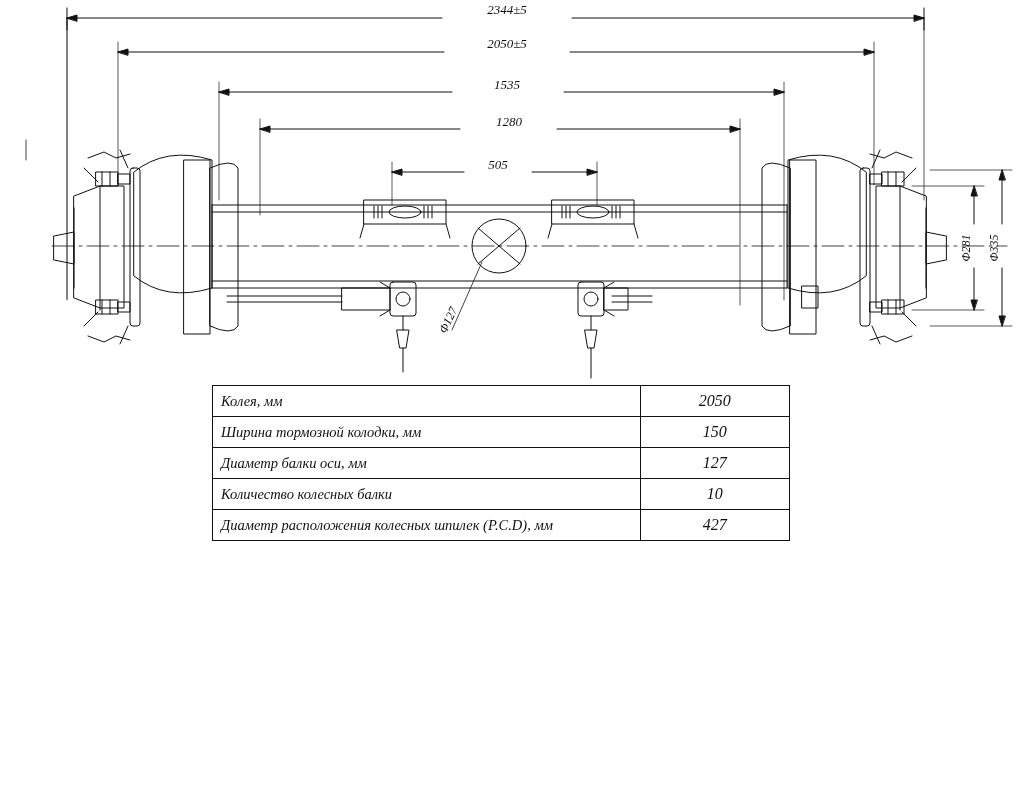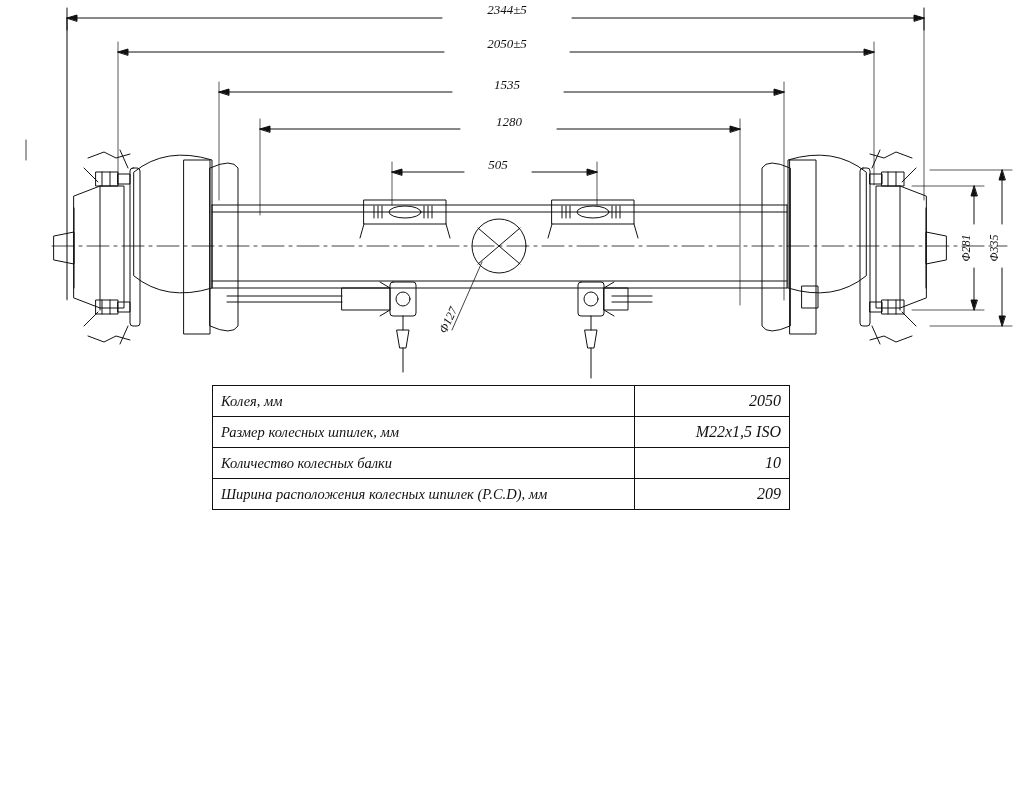--- a/index.html
+++ b/index.html
@@ -17,21 +17,21 @@
   .spec td{
     border:1px solid #111;
     height:30px;
     padding:0 8px;
     font-family:"Liberation Serif",serif;
     font-style:italic;
     font-size:14.5px;
     white-space:nowrap;
   }
   .spec td.label{width:425px;text-align:left;}
-  .spec td.value{width:151px;text-align:right;font-size:16px;}
+  .spec td.value{width:151px;text-align:center;font-size:16px;}
 </style>
 </head>
 <body>
 
 <div id="sheet">
 
   <svg width="1031" height="801" viewBox="0 0 1031 801">
     <g fill="none" stroke="#111" stroke-width="1" stroke-linecap="round" stroke-linejoin="round">
 
       <g>
@@ -246,27 +246,31 @@
     <text class="dimtext small" x="986" y="248" text-anchor="middle" transform="rotate(-90 986 248)">Φ335</text>
   </svg>
 
   <table class="spec">
     <tbody>
       <tr>
         <td class="label">Колея, мм</td>
         <td class="value">2050</td>
       </tr>
       <tr>
-        <td class="label">Размер колесных шпилек, мм</td>
-        <td class="value">M22x1,5 ISO</td>
+        <td class="label">Ширина тормозной колодки, мм</td>
+        <td class="value">150</td>
+      </tr>
+      <tr>
+        <td class="label">Диаметр балки оси, мм</td>
+        <td class="value">127</td>
       </tr>
       <tr>
         <td class="label">Количество колесных балки</td>
         <td class="value">10</td>
       </tr>
       <tr>
-        <td class="label">Ширина расположения колесных шпилек (P.C.D), мм</td>
-        <td class="value">209</td>
+        <td class="label">Диаметр расположения колесных шпилек (P.C.D), мм</td>
+        <td class="value">427</td>
       </tr>
     </tbody>
   </table>
 
 </div>
 
 </body></html>

